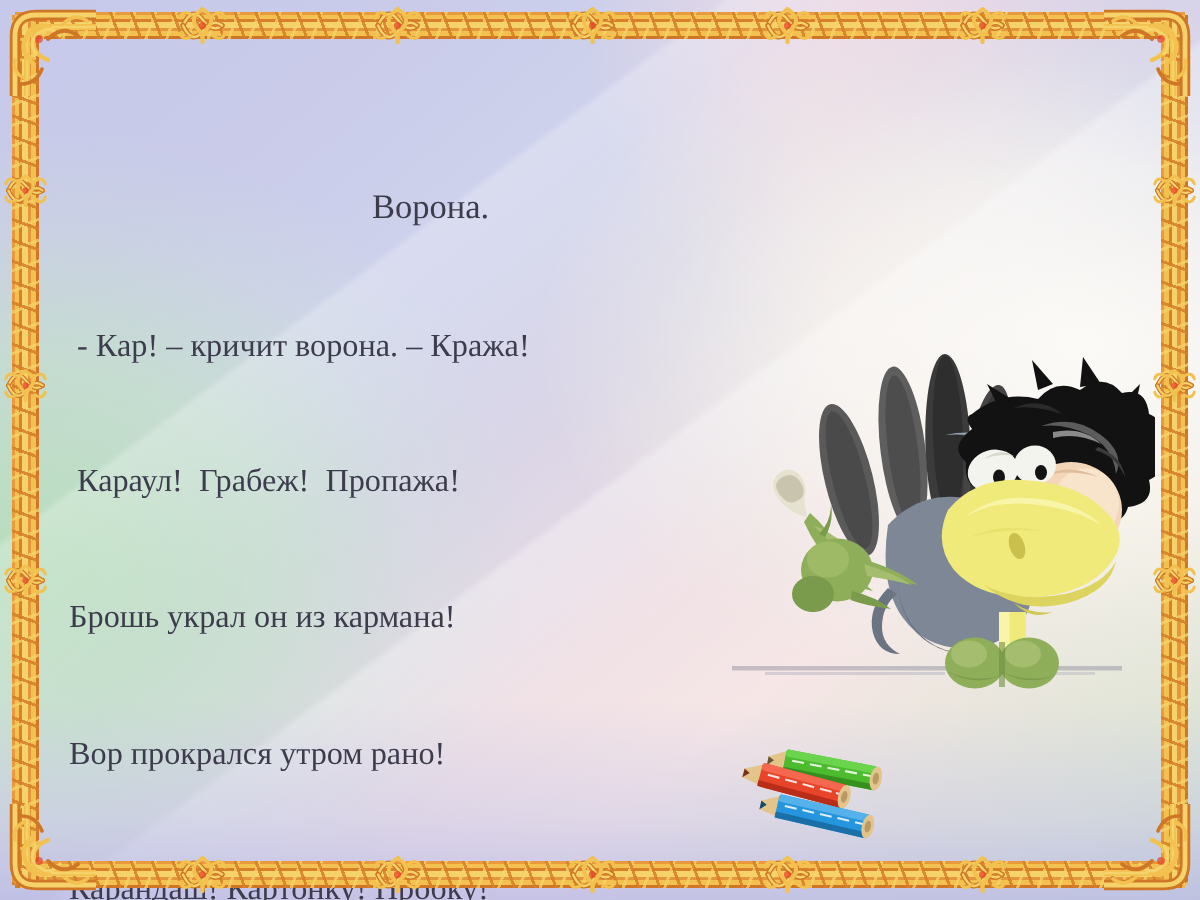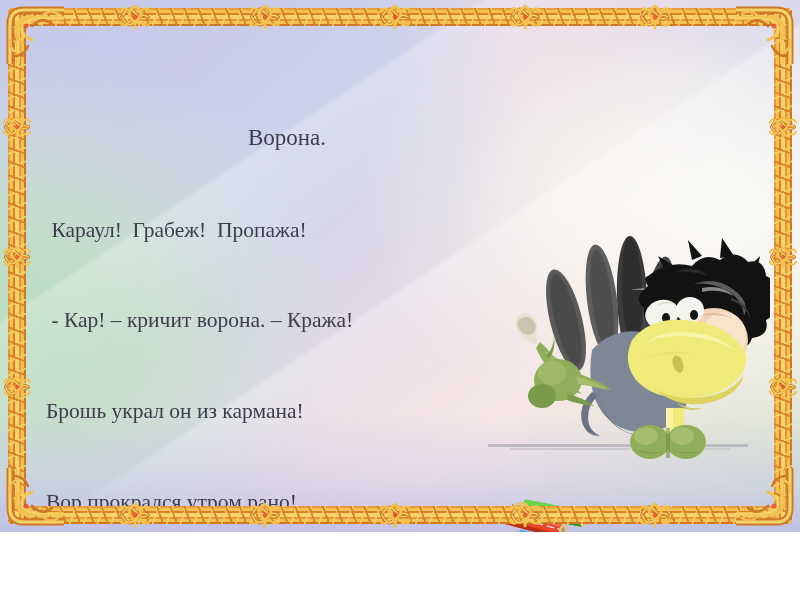--- a/index.html
+++ b/index.html
@@ -1,20 +1,20 @@
 <!DOCTYPE html>
 <html><head>
 <meta charset="utf-8">
 <style>
   html,body{margin:0;padding:0;background:#fff;}
   body{font-family:"Liberation Serif",serif;}
 
   #slide{
     position:relative;
-    width:800px;height:532px;
+    width:800px;height:600px;
     overflow:hidden;
     background:#fdba74;
   }
 
   
   .bg{position:absolute;inset:0;}
   .bg-base{
     background:linear-gradient(140deg,
       #c6c9ea 0%, #c9cbe9 18%, #cfd3ec 34%,
       #dbd5e6 48%, #efdfe4 60%, #f6e6e6 70%,
@@ -166,22 +166,22 @@
   <div class="bg bg-green"></div>
   <div class="bg bg-pink"></div>
   <div class="bg bg-blue-tr"></div>
   <div class="bg bg-cream"></div>
   <div class="bg bg-swoosh1"></div>
   <div class="bg bg-swoosh2"></div>
   <div class="bg bg-bottom-violet"></div>
 
   <div class="poem">
     <span class="title">Ворона.</span>
+    <span class="line"> - Кар! – кричит ворона. – Кража!</span>
     <span class="line"> Караул!  Грабеж!  Пропажа!</span>
-    <span class="line"> - Кар! – кричит ворона. – Кража!</span>
     <span class="line">Брошь украл он из кармана!</span>
     <span class="line">Вор прокрался утром рано!</span>
     <span class="line">Карандаш! Картонку! Пробку!</span>
     
     
     
     
     
     
     

